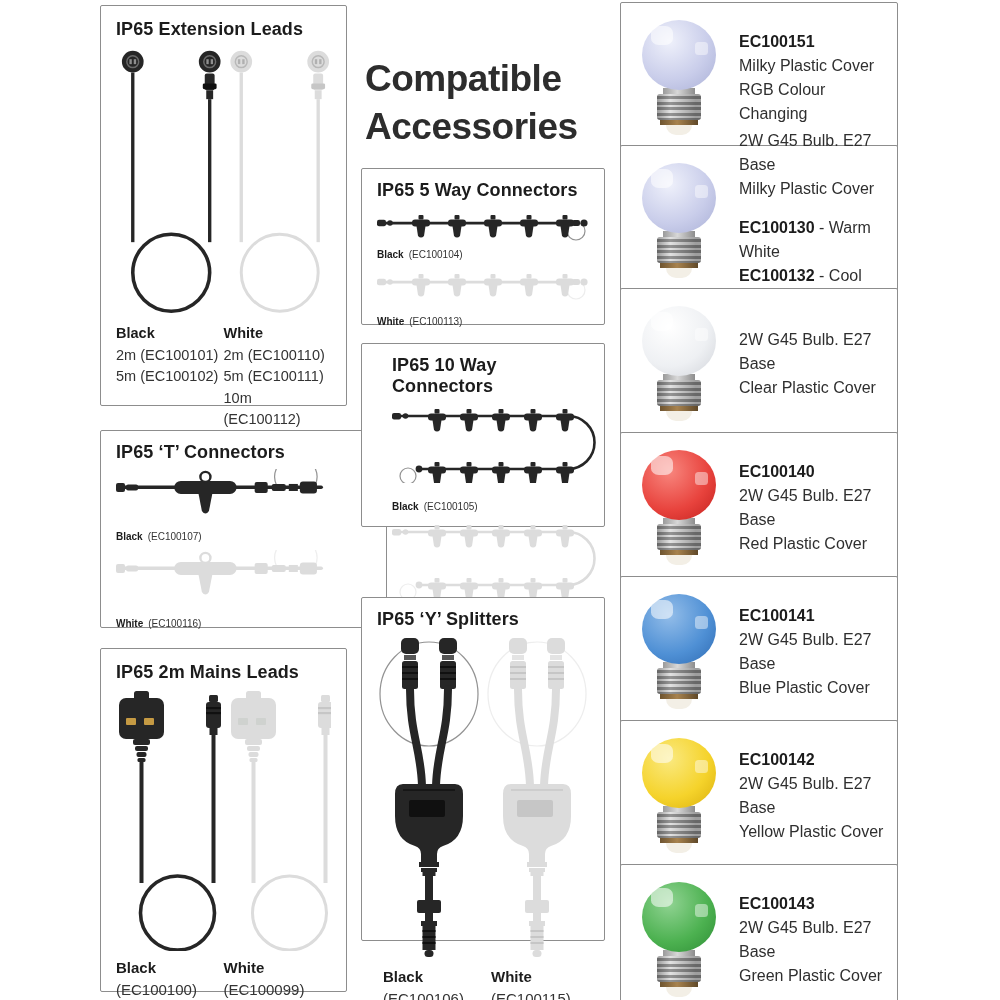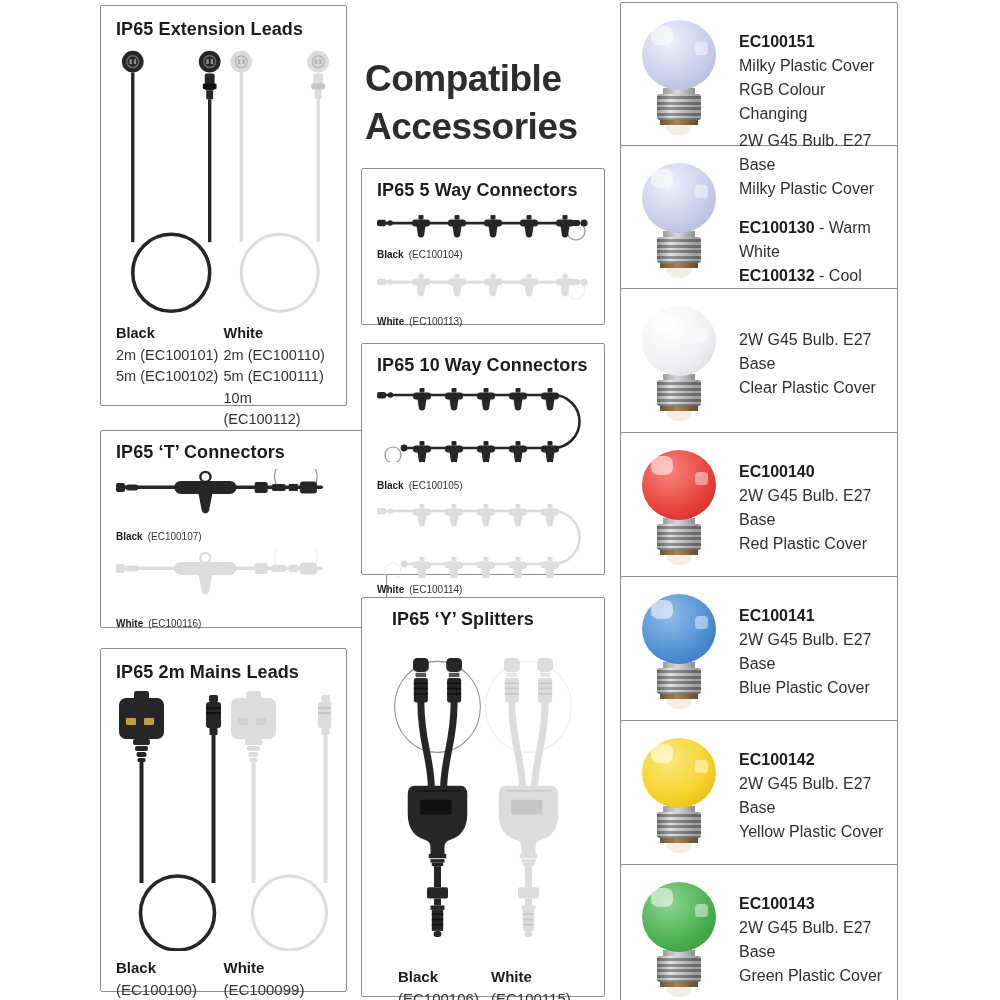--- a/index.html
+++ b/index.html
@@ -10,22 +10,22 @@
 
   
   .main-title{position:absolute;left:365px;top:30px;font-size:37px;font-weight:bold;
               color:#2d2d2d;line-height:48px;letter-spacing:-.5px;}
 
   
   #box-ext{left:100px;top:5px;width:247px;height:401px;padding:13px 15px;}
   #box-t{left:100px;top:430px;width:287px;height:198px;padding:11px 15px;}
   #box-mains{left:100px;top:648px;width:247px;height:344px;padding:13px 15px;}
   #box-5way{left:361px;top:168px;width:244px;height:157px;padding:11px 15px;}
-  #box-10way{left:361px;top:343px;width:244px;height:232px;padding:11px 15px;}
-  #box-y{left:361px;top:597px;width:244px;height:400px;padding:11px 30px;}
+  #box-10way{left:361px;top:343px;width:244px;height:184px;padding:11px 30px;}
+  #box-y{left:361px;top:597px;width:244px;height:344px;padding:11px 15px;}
 
   .il{display:block;}
   .bk{color:#262626;}
   .wt{color:#dcdcdc;}
   .bk .inner{stroke:#6a6a6a;}
   .wt .inner{stroke:#b8b8b8;}
   .bk .accent{fill:#8f8f8f;}
   .wt .accent{fill:#b0b0b0;}
   .bk .darker{fill:#101010;}
   .wt .darker{fill:#c6c6c6;}

